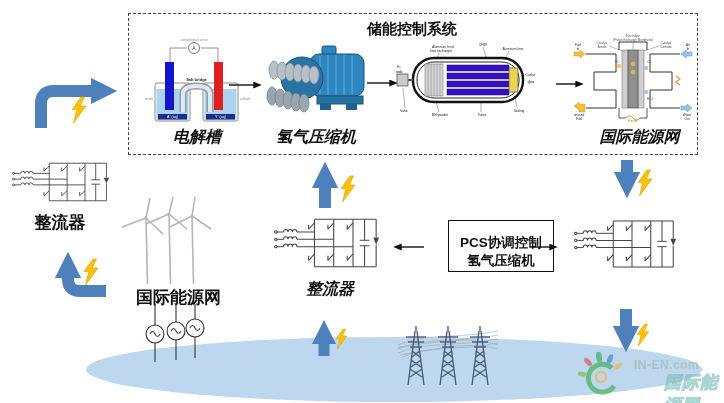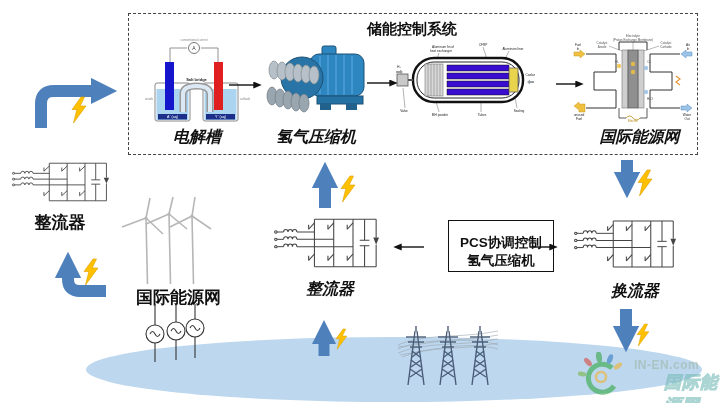--- a/index.html
+++ b/index.html
@@ -310,21 +310,20 @@
   <div class="lbl lbl-xl" style="left:18px;top:211px;width:84px;">整流器</div>
 
   <svg class="abs" style="left:272px;top:210px;" width="108" height="66" viewBox="0 0 112 72" preserveAspectRatio="none">
     <use href="#bridge"></use>
   </svg>
   <div class="lbl lbl-lg" style="left:295px;top:279px;width:70px;">整流器</div>
 
   <svg class="abs" style="left:572px;top:212px;" width="105" height="64" viewBox="0 0 112 72" preserveAspectRatio="none">
     <use href="#bridge"></use>
   </svg>
-  <div class="lbl lbl-lg" style="left:600px;top:281px;width:70px;">换流器</div>
 
   <div id="pcs-box">
     <div>PCS协调控制</div>
     <div>氢气压缩机</div>
   </div>
 
   <svg class="abs" style="left:0;top:0;pointer-events:none;" width="724" height="403" viewBox="0 0 724 403">
     <defs>
       <marker id="mB" markerWidth="2.6" markerHeight="2.4" refX="0.1" refY="1.1" orient="auto" markerUnits="strokeWidth">
         <path d="M0,0 L2.2,1.1 L0,2.2 Z" fill="#4E80BC"></path>

